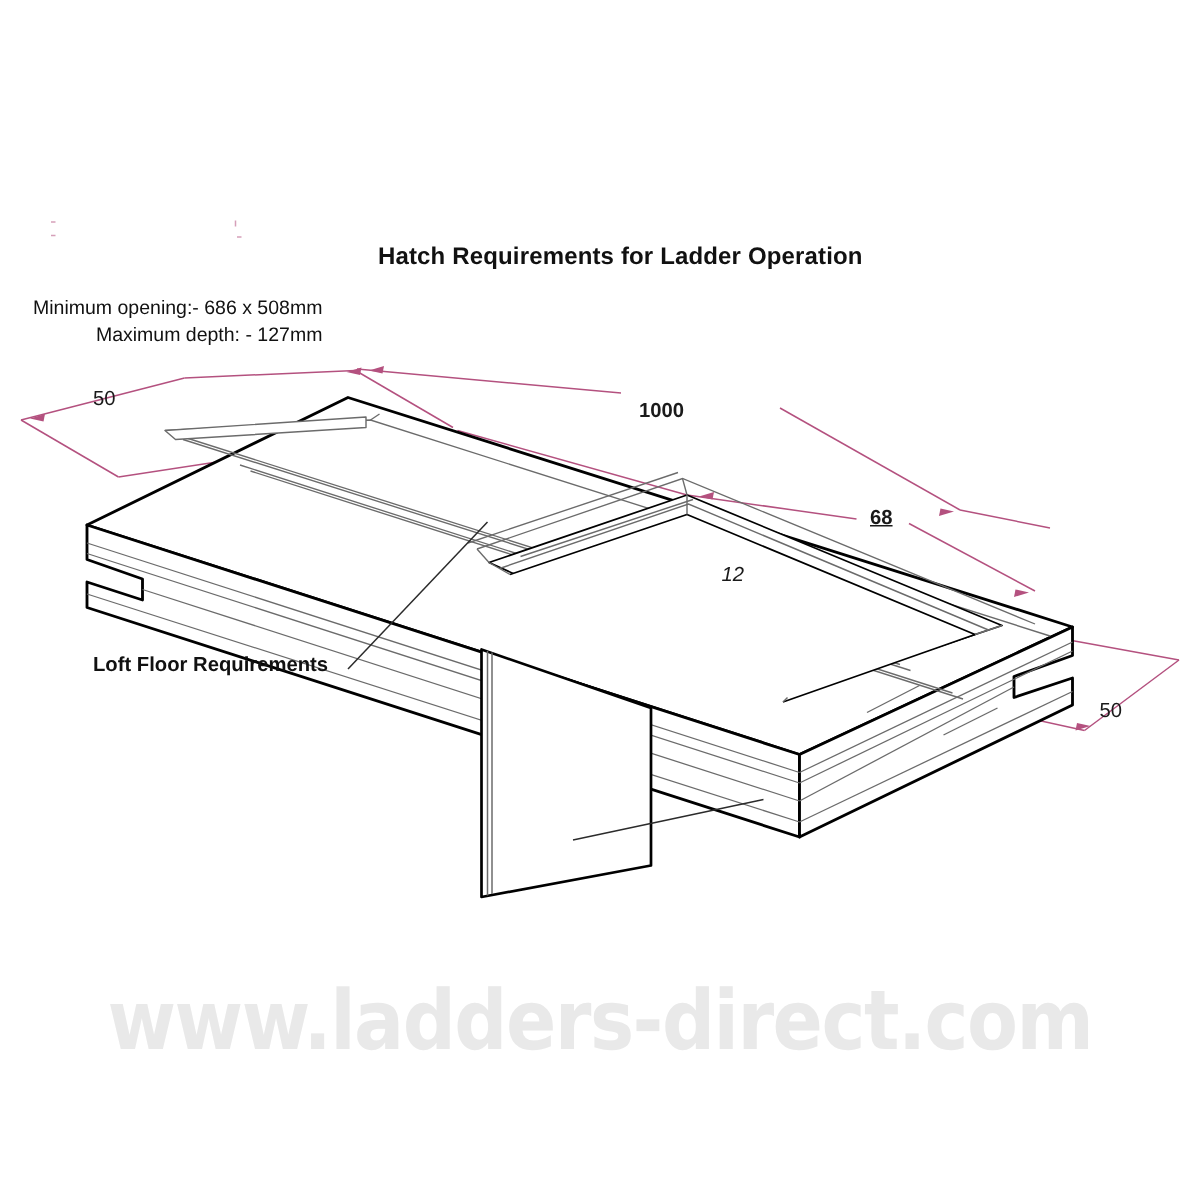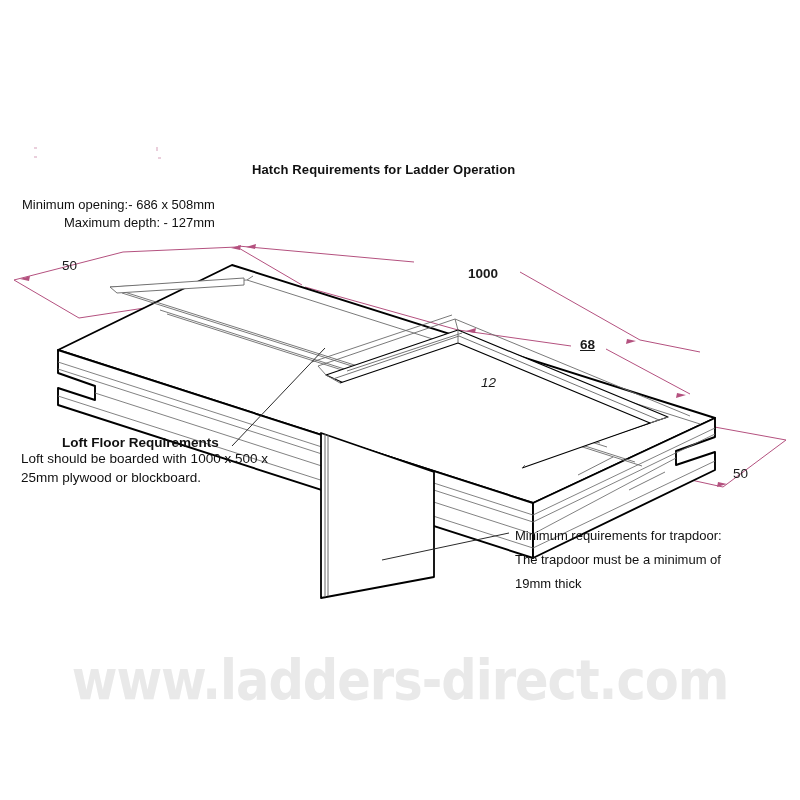--- a/index.html
+++ b/index.html
@@ -1,28 +1,28 @@
 <!DOCTYPE html>
 <html><head>
 <meta charset="utf-8">
 <style>
   html,body{margin:0;padding:0;background:#ffffff;}
   body{width:800px;height:800px;overflow:hidden;
        font-family:"Liberation Sans","DejaVu Sans",sans-serif;color:#111;}
   #stage{position:relative;width:800px;height:800px;}
   #art{position:absolute;left:0;top:0;width:800px;height:800px;}
   .txt{position:absolute;white-space:pre;line-height:1.32;}
-  #title{left:252px;top:161px;font-size:13px;font-weight:bold;letter-spacing:.1px;}
+  #title{left:252px;top:161px;font-size:16px;font-weight:bold;letter-spacing:.1px;}
   #spec{left:22px;top:196px;font-size:13px;line-height:1.42;text-align:right;}
   #loft-head{left:21px;top:434px;font-size:13.5px;font-weight:bold;margin-left:41px;}
   #loft-body{left:21px;top:450px;font-size:13.5px;line-height:1.40;}
   #trap-note{left:515px;top:524px;font-size:13px;line-height:1.85;}
   .dimlbl{position:absolute;font-size:13.5px;color:#1a1a1a;white-space:pre;}
   #d-left50{left:62px;top:258px;}
-  #d-1000{left:426px;top:266px;font-weight:bold;margin-left:42px;}
+  #d-1000{left:426px;top:266px;font-weight:bold;}
   #d-68{left:580px;top:337px;font-weight:bold;text-decoration:underline;}
   #d-12{left:481px;top:375px;font-style:italic;}
   #d-right50{left:733px;top:466px;}
   #watermark{position:absolute;left:0;top:648px;width:800px;text-align:center;
              font-family:"DejaVu Sans Condensed","Liberation Sans",sans-serif;
              font-size:55px;font-weight:bold;color:#e9e9e9;letter-spacing:-1px;
              white-space:pre;}
 </style>
 </head>
 <body>
@@ -168,26 +168,21 @@
       <path d="M509 533 L382 560"></path>
     </g>
   </svg>
 
   <div class="txt" id="title">Hatch Requirements for Ladder Operation</div>
 
   <div class="txt" id="spec"><span>Minimum opening:- 686 x 508mm</span>
 <span>Maximum depth: - 127mm</span></div>
 
   <div class="txt" id="loft-head">Loft Floor Requirements</div>
-  <div class="txt" id="loft-body"><span>Loft should be boarded with 1000 x 500 x</span>
-<span>25mm plywood or blockboard.</span></div>
 
-  <div class="txt" id="trap-note"><span>Minimum requirements for trapdoor:</span>
-<span>The trapdoor must be a minimum of</span>
-<span>19mm thick</span></div>
 
   <div class="dimlbl" id="d-left50">50</div>
   <div class="dimlbl" id="d-1000">1000</div>
   <div class="dimlbl" id="d-68">68</div>
   <div class="dimlbl" id="d-12">12</div>
   <div class="dimlbl" id="d-right50">50</div>
 
   <div id="watermark">www.ladders-direct.com</div>
 
 </div>

